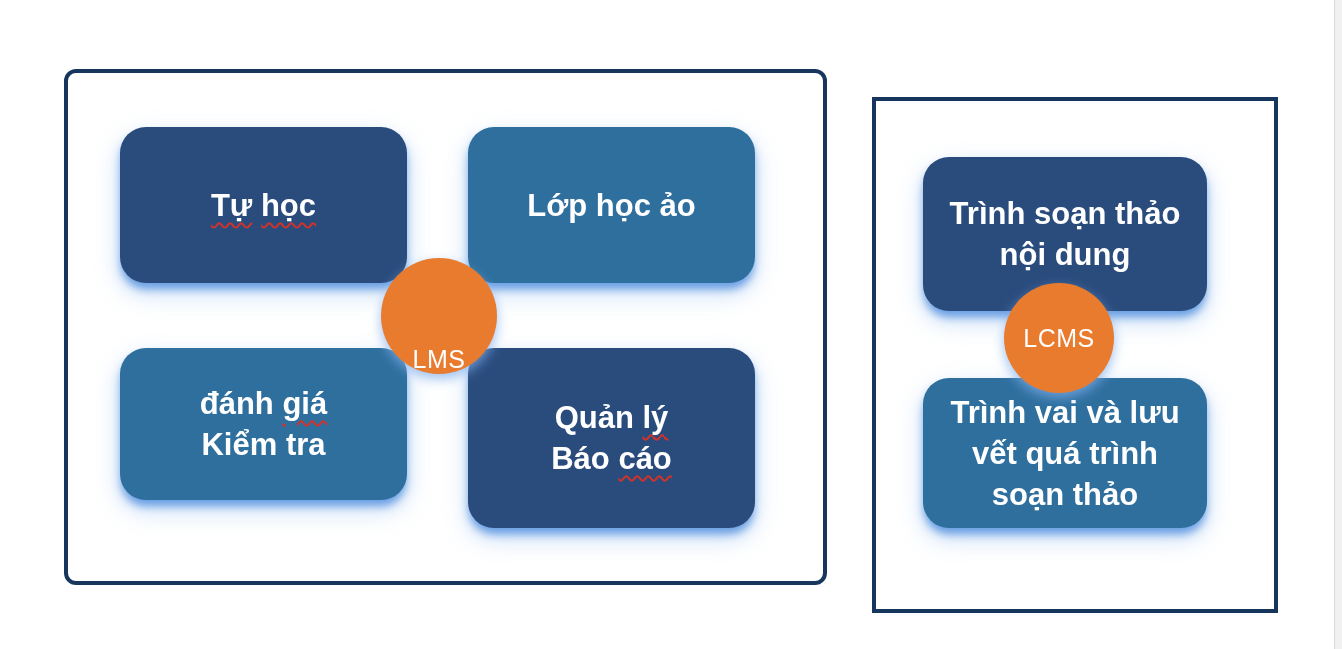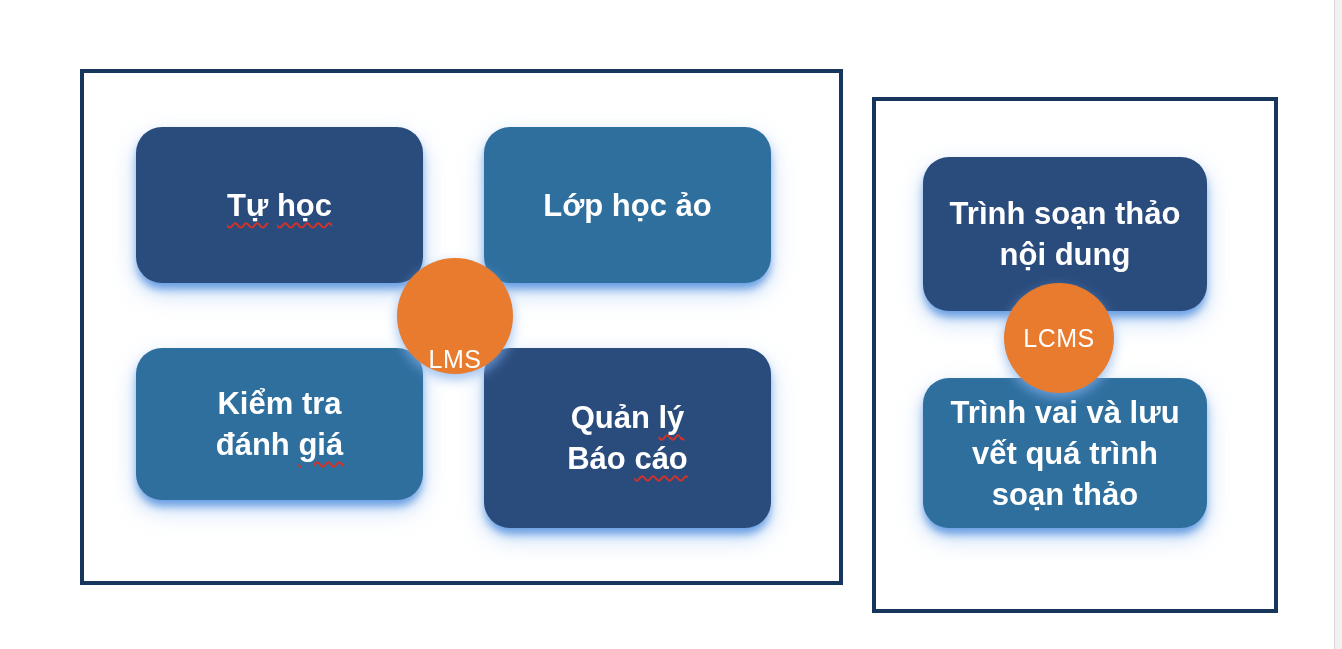--- a/index.html
+++ b/index.html
@@ -16,21 +16,21 @@
     font-family: "Liberation Sans", sans-serif;
   }
 
   
   .panel {
     position: absolute;
     box-sizing: border-box;
     border: 4px solid var(--panel-border, #17365D);
     background: #ffffff;
   }
-  .panel-lms  { left: 80px;  top: 69px; width: 763px; height: 516px; }
+  .panel-lms  { left: 64px;  top: 69px; width: 763px; height: 516px; border-radius: 12px; }
   .panel-lcms { left: 872px; top: 69px; width: 406px; height: 516px; margin-top: 28px; }
 
   
   .box {
     position: absolute;
     box-sizing: border-box;
     border-radius: 26px;
     color: var(--label-text, #ffffff);
     font-size: 31px;
     font-weight: 700;
@@ -111,25 +111,25 @@
     </div>
 
     <div class="box light box-lop-hoc-ao">
       <span class="line">
         <span>Lớp học ảo</span>
       </span>
     </div>
 
     <div class="box light box-kiem-tra">
       <span class="line">
-        <span>Kiểm tra</span>
+        <span>đánh</span>
+        <span class="sq">giá</span>
       </span>
       <span class="line">
-        <span>đánh</span>
-        <span class="sq">giá</span>
+        <span>Kiểm tra</span>
       </span>
     </div>
 
     <div class="box dark box-quan-ly">
       <span class="line">
         <span>Quản</span>
         <span class="sq">lý</span>
       </span>
       <span class="line">
         <span>Báo</span>

